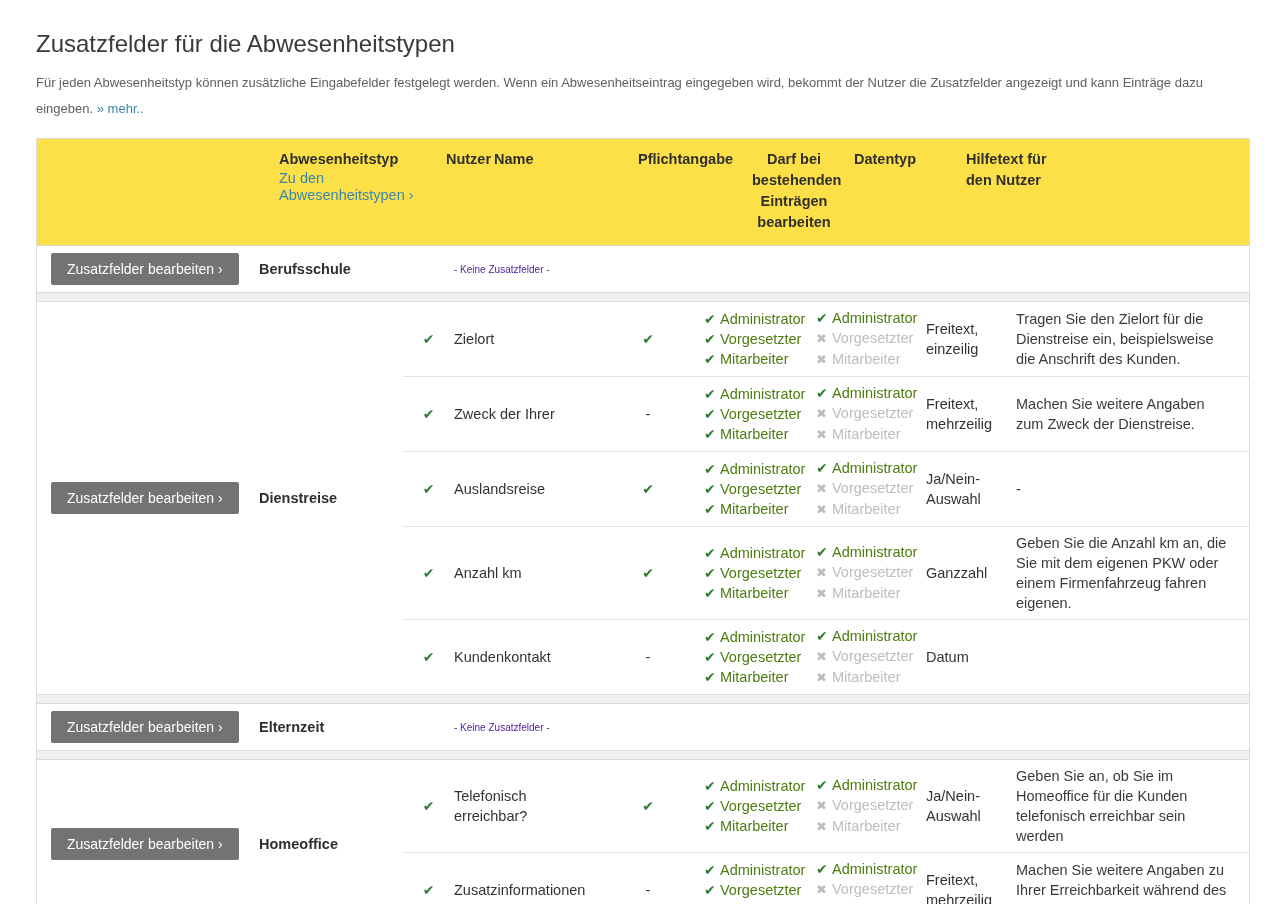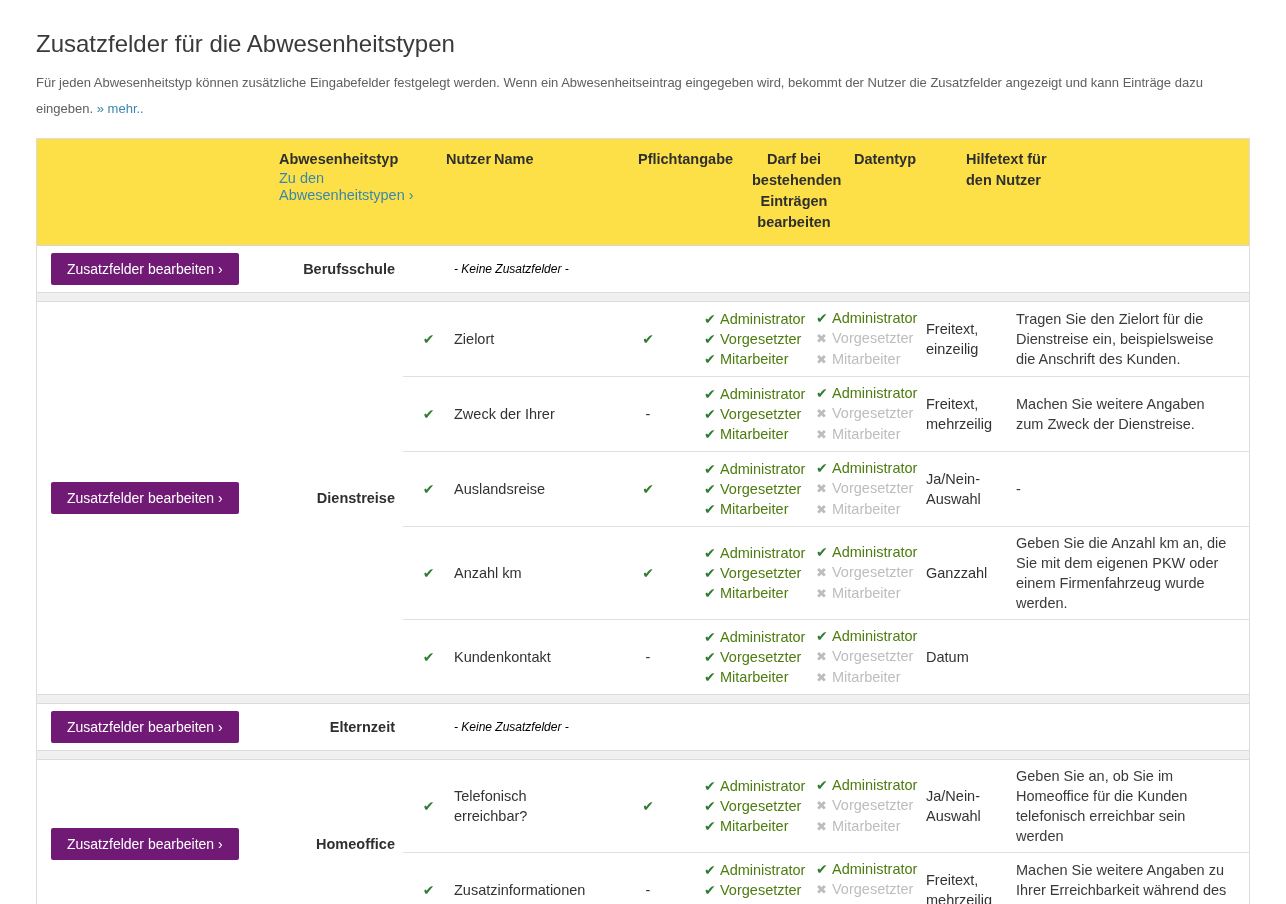--- a/index.html
+++ b/index.html
@@ -34,26 +34,26 @@
   .hc-dtyp, .hc-help { padding-left: 4px; }
 
   
   .section-row {
     display: grid; grid-template-columns: 222px 144px 1fr;
     align-items: center; background: #fff;
   }
   .section-row.simple { grid-template-columns: 222px 144px 51px 1fr; min-height: 46px; }
   .cell-btn { padding: 7px 0 7px 14px; }
   .edit-btn {
-    background: #701a75; color: #fff; border: none; border-radius: 2px;
+    background: #737373; color: #fff; border: none; border-radius: 2px;
     height: 32px; padding: 0 16px; font-size: 14px; font-family: inherit;
     cursor: pointer; white-space: nowrap;
   }
-  .cell-type { font-weight: bold; font-size: 14.5px; color: #2f2f2f; line-height: 20px; padding-right: 8px; text-align: right; }
-  .cell-empty { color: #000000; font-size: 12px; font-style: italic; }
+  .cell-type { font-weight: bold; font-size: 14.5px; color: #2f2f2f; line-height: 20px; padding-right: 8px; }
+  .cell-empty { color: #4c1d95; font-size: 10px; }
 
   .section-spacer {
     height: 10px; background: #f0f0f0;
     border-top: 1px solid #dcdcdc; border-bottom: 1px solid #dcdcdc;
   }
 
   
   .field-row {
     display: grid; grid-template-columns: 51px 144px 100px 112px 112px 90px 1fr;
     align-items: center; padding: 6px 0; min-height: 70px;
@@ -168,21 +168,21 @@
                 <div class="role-line"><span class="check-icon">✔</span><span class="role-label">Administrator</span></div>
                 <div class="role-line"><span class="check-icon">✔</span><span class="role-label">Vorgesetzter</span></div>
                 <div class="role-line"><span class="check-icon">✔</span><span class="role-label">Mitarbeiter</span></div>
               </div>
               <div class="fc roles">
                 <div class="role-line"><span class="check-icon">✔</span><span class="role-label">Administrator</span></div>
                 <div class="role-line off"><span class="cross-icon">✖</span><span class="role-label">Vorgesetzter</span></div>
                 <div class="role-line off"><span class="cross-icon">✖</span><span class="role-label">Mitarbeiter</span></div>
               </div>
               <div class="fc c-dtyp">Ganzzahl</div>
-              <div class="fc c-help">Geben Sie die Anzahl km an, die Sie mit dem eigenen PKW oder einem Firmenfahrzeug wurde werden.</div>
+              <div class="fc c-help">Geben Sie die Anzahl km an, die Sie mit dem eigenen PKW oder einem Firmenfahrzeug fahren eigenen.</div>
             </div>
             <div class="field-row">
               <div class="fc c-aktiv"><span class="check-icon">✔</span></div>
               <div class="fc c-name">Kundenkontakt</div>
               <div class="fc c-pflicht">-</div>
               <div class="fc roles">
                 <div class="role-line"><span class="check-icon">✔</span><span class="role-label">Administrator</span></div>
                 <div class="role-line"><span class="check-icon">✔</span><span class="role-label">Vorgesetzter</span></div>
                 <div class="role-line"><span class="check-icon">✔</span><span class="role-label">Mitarbeiter</span></div>
               </div>

